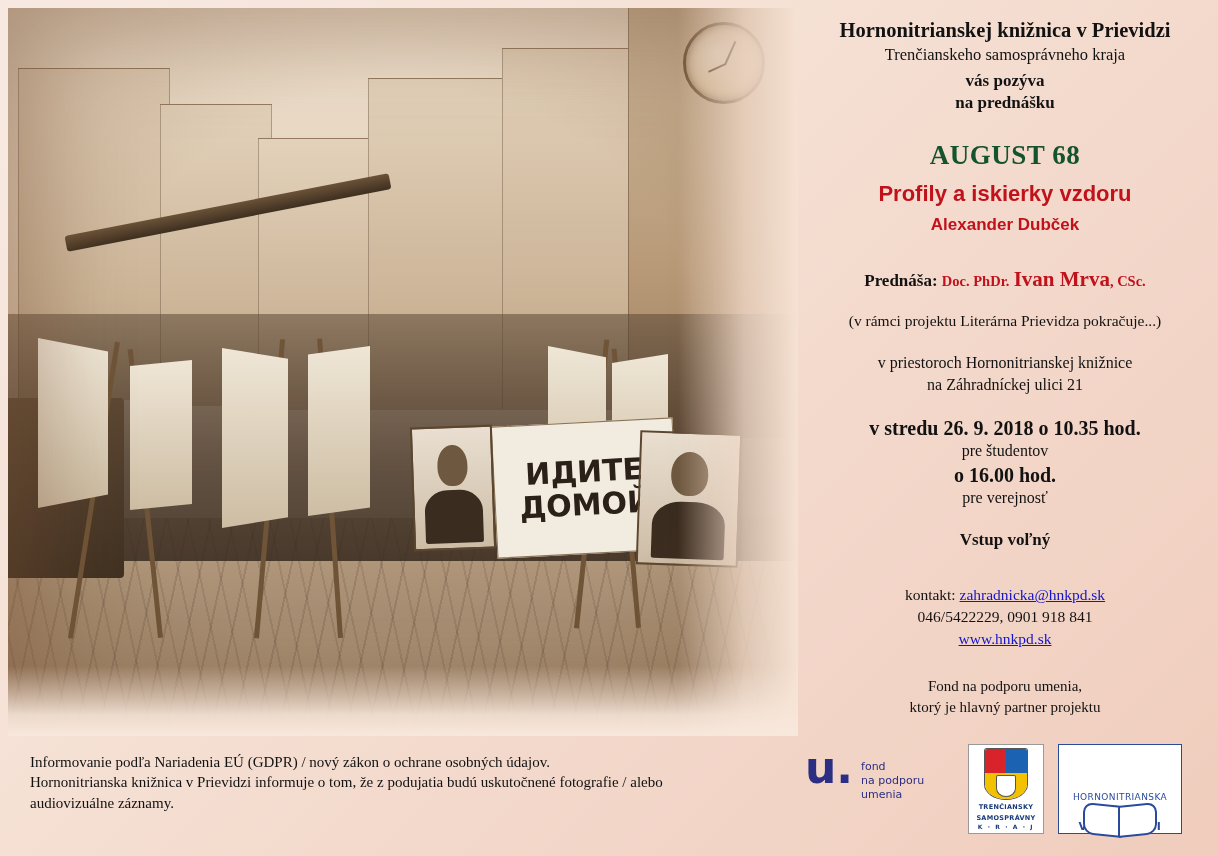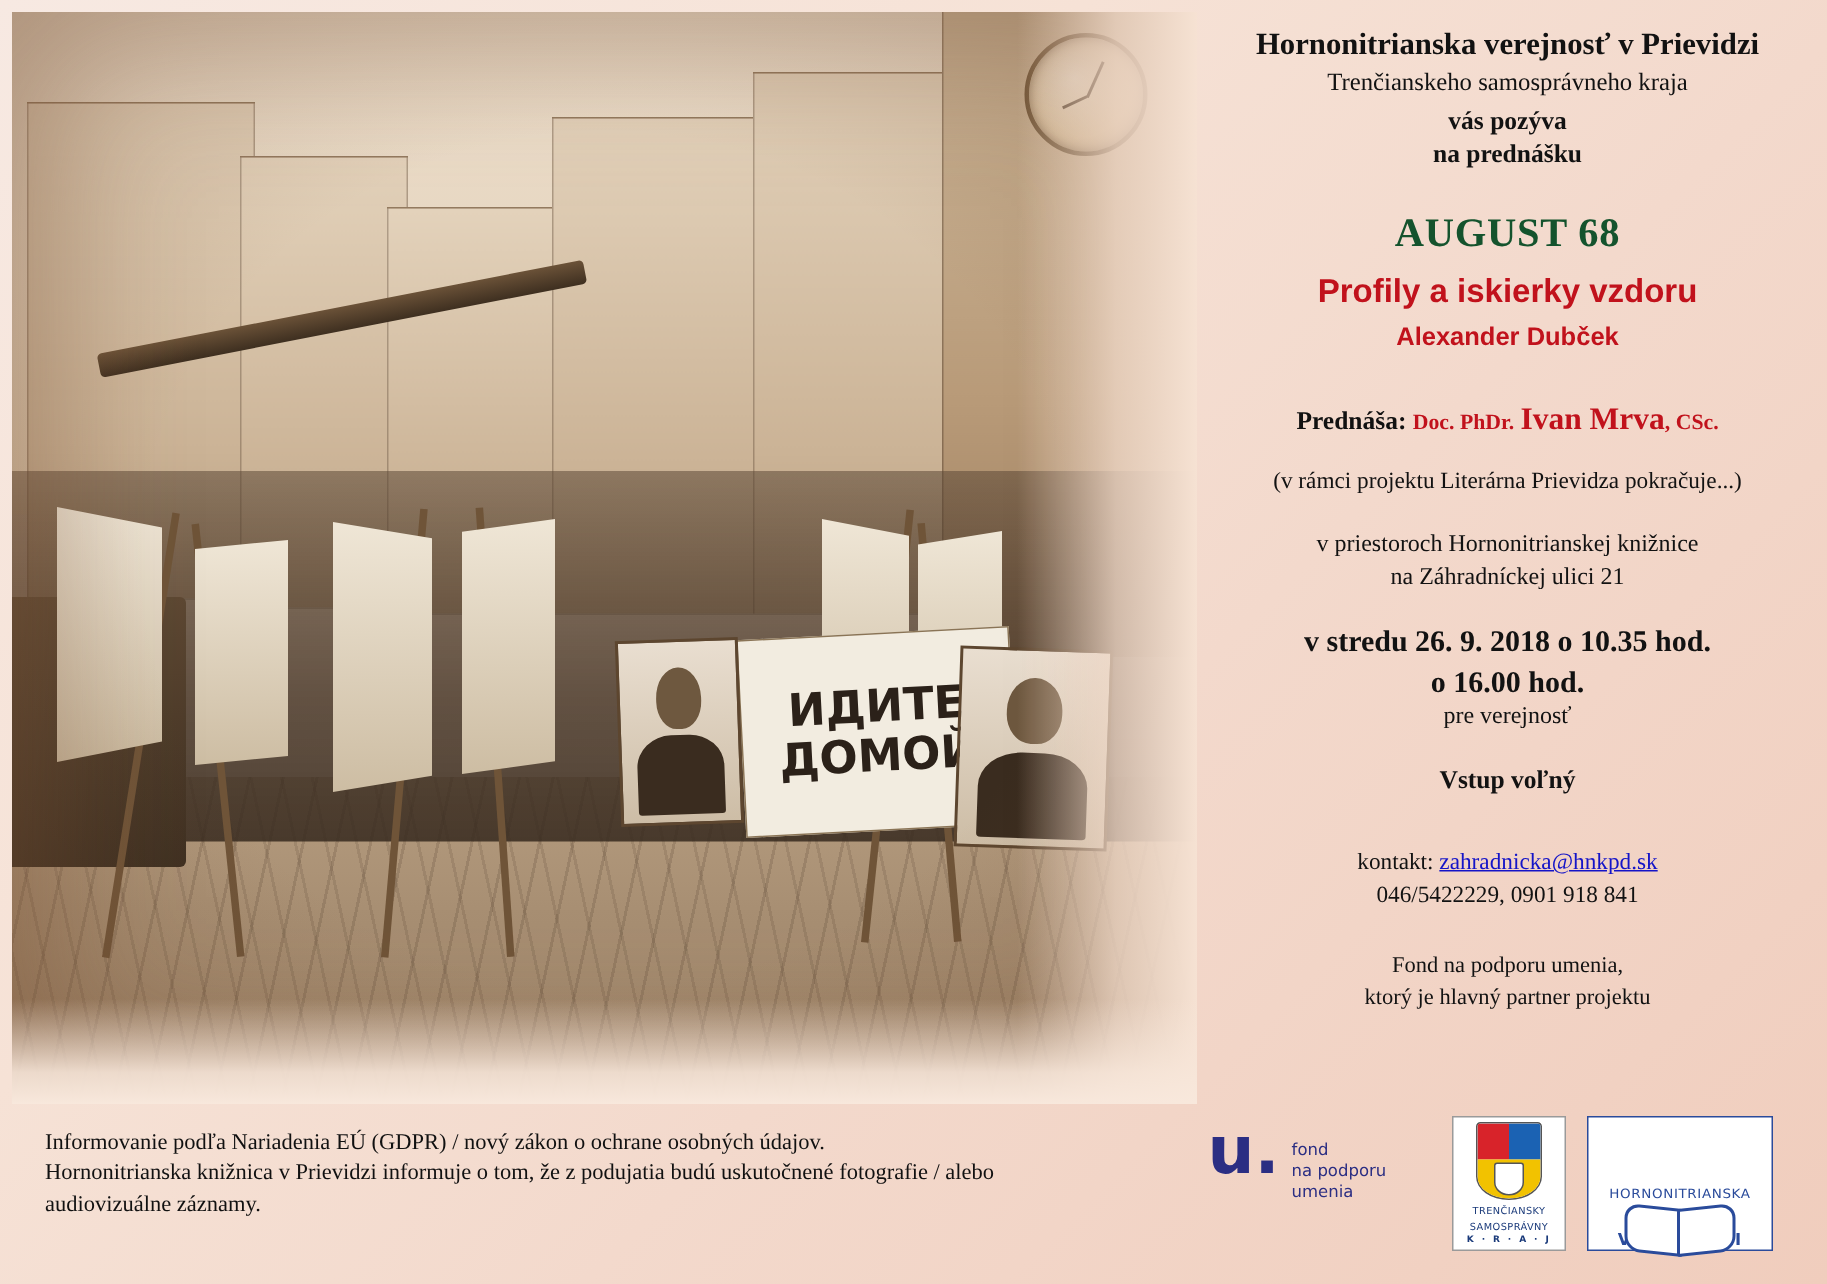--- a/index.html
+++ b/index.html
@@ -352,21 +352,21 @@
   .crest .q3 { position: absolute; left:0; bottom:0; width:100%; height:52%; background:#f2c200; }
   .crest .shield {
     position:absolute; left:50%; top:52%; width:18px; height:20px;
     transform: translateX(-50%);
     background:#fff; border:1px solid #555;
     border-radius: 2px 2px 50% 50% / 2px 2px 40% 40%;
   }
   .logo-tsk .l1 {
     font-family: "DejaVu Sans", sans-serif;
     font-size: 6.5px;
-    font-weight: normal;
+    font-weight: bold;
     color: #1a3a7a;
     letter-spacing: .3px;
     text-align: right;
     margin-top: 3px;
     line-height: 1.25;
   }
   .logo-tsk .l2 {
     font-family: "DejaVu Sans", sans-serif;
     font-size: 6px;
     font-weight: bold;
@@ -479,21 +479,21 @@
         <div class="body"></div>
       </div>
 
       <div class="vignette"></div>
     </div>
     <div class="photo-fade-right"></div>
     <div class="photo-fade-bottom"></div>
   </div>
 
   <div class="text-col">
-    <div class="org-title">Hornonitrianska verejnosť v Prievidzi</div>
+    <div class="org-title">Hornonitrianskej knižnica v Prievidzi</div>
     <div class="org-sub">Trenčianskeho samosprávneho kraja</div>
     <div class="invite">vás pozýva</div>
     <div class="invite2">na prednášku</div>
 
     <div class="headline">AUGUST 68</div>
     <div class="subhead">Profily a iskierky vzdoru</div>
     <div class="person">Alexander Dubček</div>
 
     <div class="lecturer">
       <span class="label">Prednáša:</span>
@@ -502,31 +502,35 @@
     </div>
 
     <div class="project">(v rámci projektu Literárna Prievidza pokračuje...)</div>
 
     <div class="venue">
       <div>v priestoroch Hornonitrianskej knižnice</div>
       <div>na Záhradníckej ulici 21</div>
     </div>
 
     <div class="datetime">v stredu 26. 9. 2018 o 10.35 hod.</div>
+    <div class="aud">pre študentov</div>
     <div class="time2">o 16.00 hod.</div>
     <div class="aud2">pre verejnosť</div>
 
     <div class="free">Vstup voľný</div>
 
     <div class="contact">
       <div>
         <span>kontakt:</span>
         <a href="#" class="link">zahradnicka@hnkpd.sk</a>
       </div>
       <div>046/5422229, 0901 918 841</div>
+      <div>
+        <a href="#" class="link">www.hnkpd.sk</a>
+      </div>
     </div>
 
     <div class="support">
       <div>Fond na podporu umenia,</div>
       <div>ktorý je hlavný partner projektu</div>
     </div>
   </div>
 
   <div class="gdpr">
     <div>Informovanie podľa Nariadenia EÚ (GDPR) / nový zákon o ochrane osobných údajov.</div>

